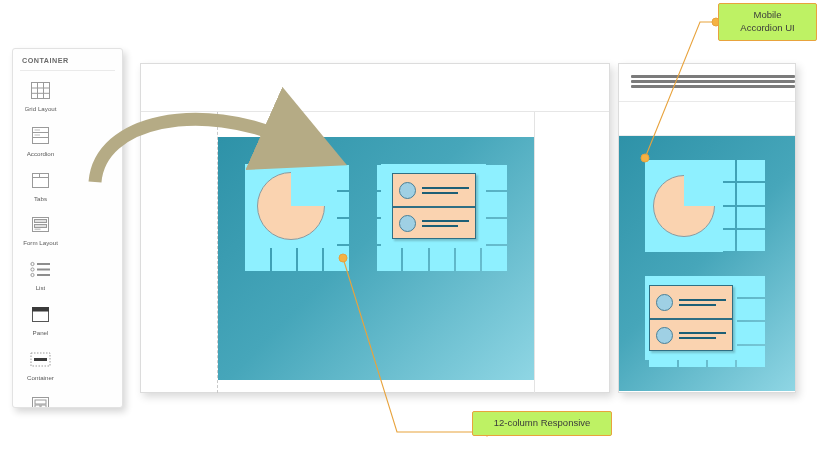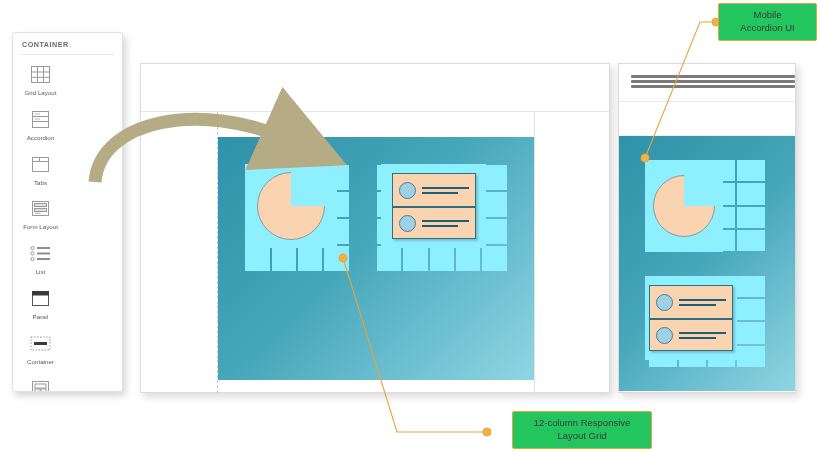--- a/index.html
+++ b/index.html
@@ -6,21 +6,21 @@
   html, body {
     width: 820px; height: 452px;
     background: #ffffff;
     font-family: "Liberation Sans", sans-serif;
     overflow: hidden;
   }
   #stage { position: relative; width: 820px; height: 452px; }
 
   
   .palette {
-    position: absolute; left: 12px; top: 32px;
+    position: absolute; left: 12px; top: 48px;
     width: 111px; height: 360px;
     background: #fefefe;
     border: 1px solid #e2e2e2;
     border-radius: 3px;
     box-shadow: 3px 4px 7px rgba(0,0,0,0.16);
     overflow: hidden;
   }
   .pal-section {
     font-size: 7.2px; letter-spacing: .5px; color: #6a6a6a;
     padding: 7px 0 5px 9px; font-weight: bold;
@@ -140,30 +140,30 @@
   }
   .w-card-m {
     position: absolute; left: 26px; top: 140px;
     width: 92px; height: 84px; background: #8ef0ff;
     display:flex; align-items:center; justify-content:center;
   }
 
   
   .callout {
     position: absolute;
-    background: #22c55e;
+    background: #bef264;
     border: 1px solid #e8a33d;
     border-radius: 2px;
     color: #3b3b3b;
     font-size: 9.5px; line-height: 1.35;
     text-align: center;
     padding: 5px 7px;
   }
   #callout-mobile { left: 718px; top: 3px; width: 99px; }
-  #callout-grid  { left: 512px; top: 411px; width: 140px; }
+  #callout-grid  { left: 472px; top: 411px; width: 140px; }
 
   .svg-layer { position:absolute; left:0; top:0; width:820px; height:452px; pointer-events:none; }
 </style>
 </head>
 <body>
 
 <div id="stage">
 
   <div class="palette">
 
@@ -534,16 +534,15 @@
     <circle cx="343" cy="258" r="4" fill="#f5b243" stroke="#e8a33d"></circle>
   </svg>
 
   <div class="callout" id="callout-mobile">
     <div>Mobile</div>
     <div>Accordion UI</div>
   </div>
 
   <div class="callout" id="callout-grid">
     <div>12-column Responsive</div>
-    <div>Layout Grid</div>
   </div>
 
 </div>
 
 </body></html>

